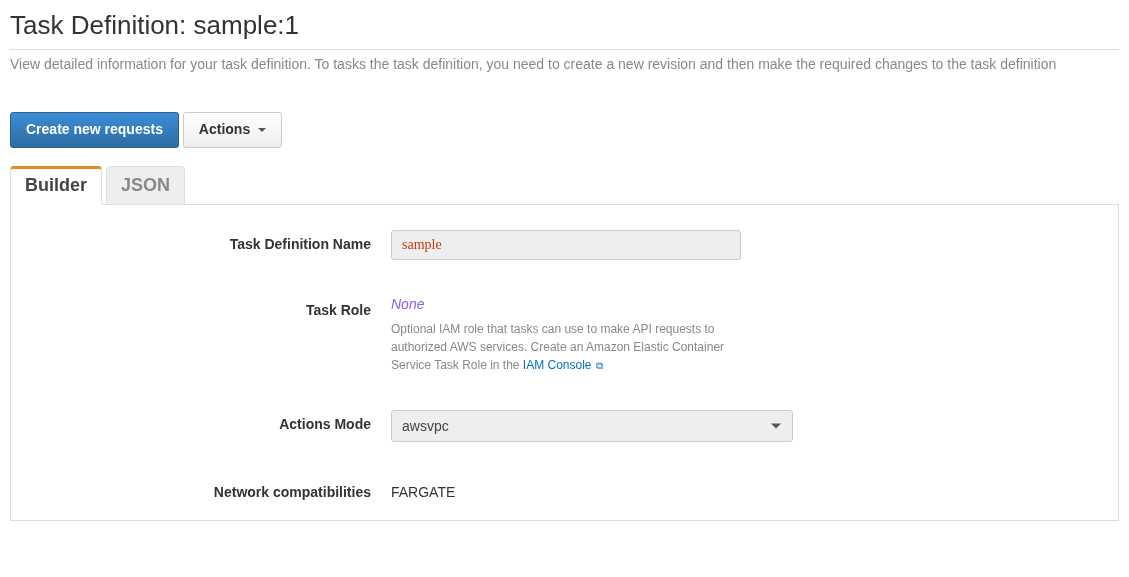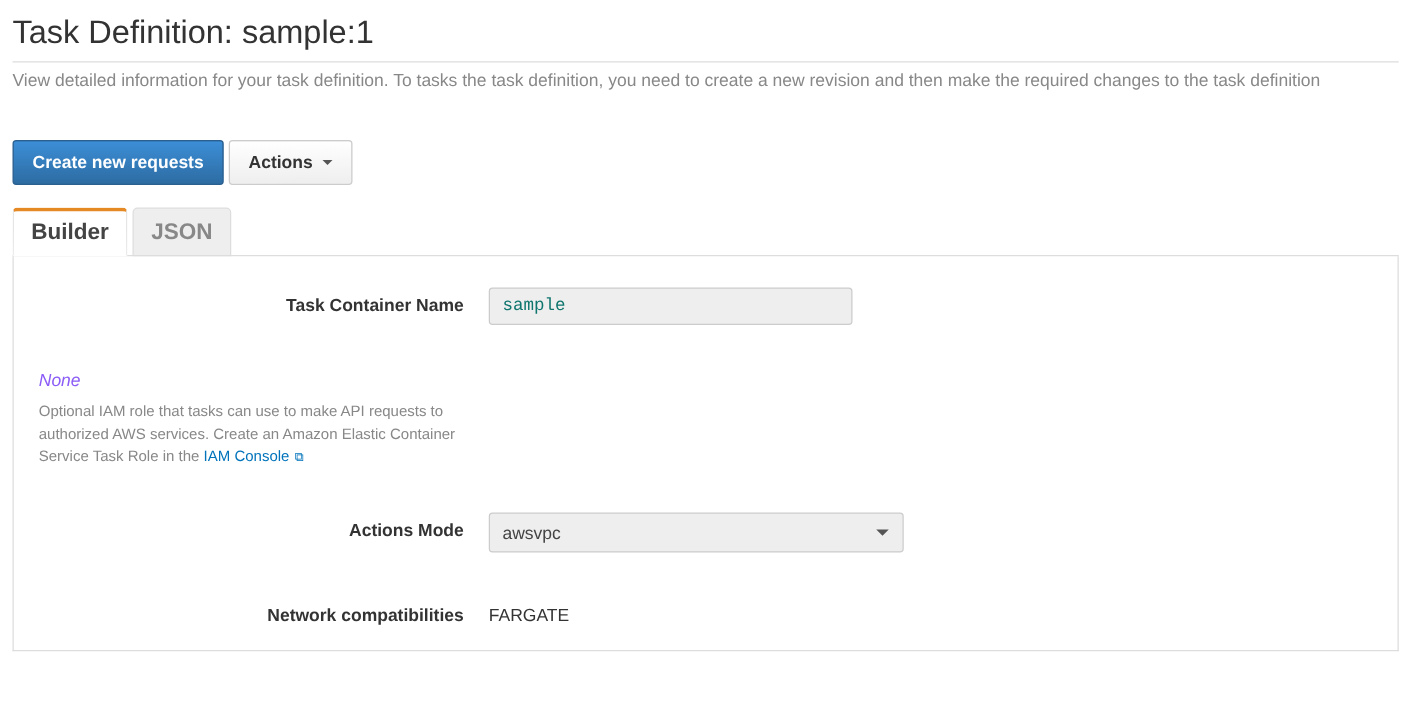--- a/index.html
+++ b/index.html
@@ -112,28 +112,28 @@
       color: #333;
       padding-right: 20px;
       padding-top: 6px;
       font-size: 14px;
     }
     .form-value {
       flex: 1;
       max-width: 360px;
     }
     .input-readonly {
-      width: 291px;
+      width: 350px;
       padding: 6px 10px;
       border: 1px solid #ccc;
       border-radius: 3px;
       background: #eee;
-      color: #0f766e;
-      font-size: 14px;
-      font-family: Liberation Mono, monospace;
+      color: #c2410c;
+      font-size: 14px;
+      font-family: Liberation Serif, serif;
     }
     .italic-none {
       font-style: italic;
       color: #8b5cf6;
     }
     .help-text {
       font-size: 12px;
       color: #888;
       margin-top: 8px;
       line-height: 1.5;
@@ -146,21 +146,21 @@
     }
     .ext-icon {
       display: inline-block;
       font-size: 10px;
       vertical-align: baseline;
       color: #0073bb;
       margin-left: 1px;
     }
     .select-wrap {
       position: relative;
-      width: 332px;
+      width: 402px;
     }
     .select-display {
       width: 100%;
       padding: 7px 10px;
       border: 1px solid #ccc;
       border-radius: 3px;
       background: #eee;
       color: #444;
       font-size: 14px;
       cursor: pointer;
@@ -198,27 +198,28 @@
 </div>
 
 <div class="tabs-row">
   <div class="tab active">Builder</div>
   <div class="tab">JSON</div>
 </div>
 
 <div class="panel">
 
   <div class="form-row">
-    <div class="form-label">Task Container Name</div>
+    <div class="form-label">Task Definition Name</div>
     <div class="form-value">
       <input type="text" class="input-readonly" readonly="" value="sample" style="">
     </div>
   </div>
 
   <div class="form-row">
+    <div class="form-label">Task Role</div>
     <div class="form-value">
       <div class="italic-none">None</div>
       <div class="help-text">
         <span>Optional IAM role that tasks can use to make API requests to authorized AWS services. Create an Amazon Elastic Container Service Task Role in the </span><a class="link"><span>IAM Console</span> <span class="ext-icon">⧉</span></a>
       </div>
     </div>
   </div>
 
   <div class="form-row">
     <div class="form-label">Actions Mode</div>

